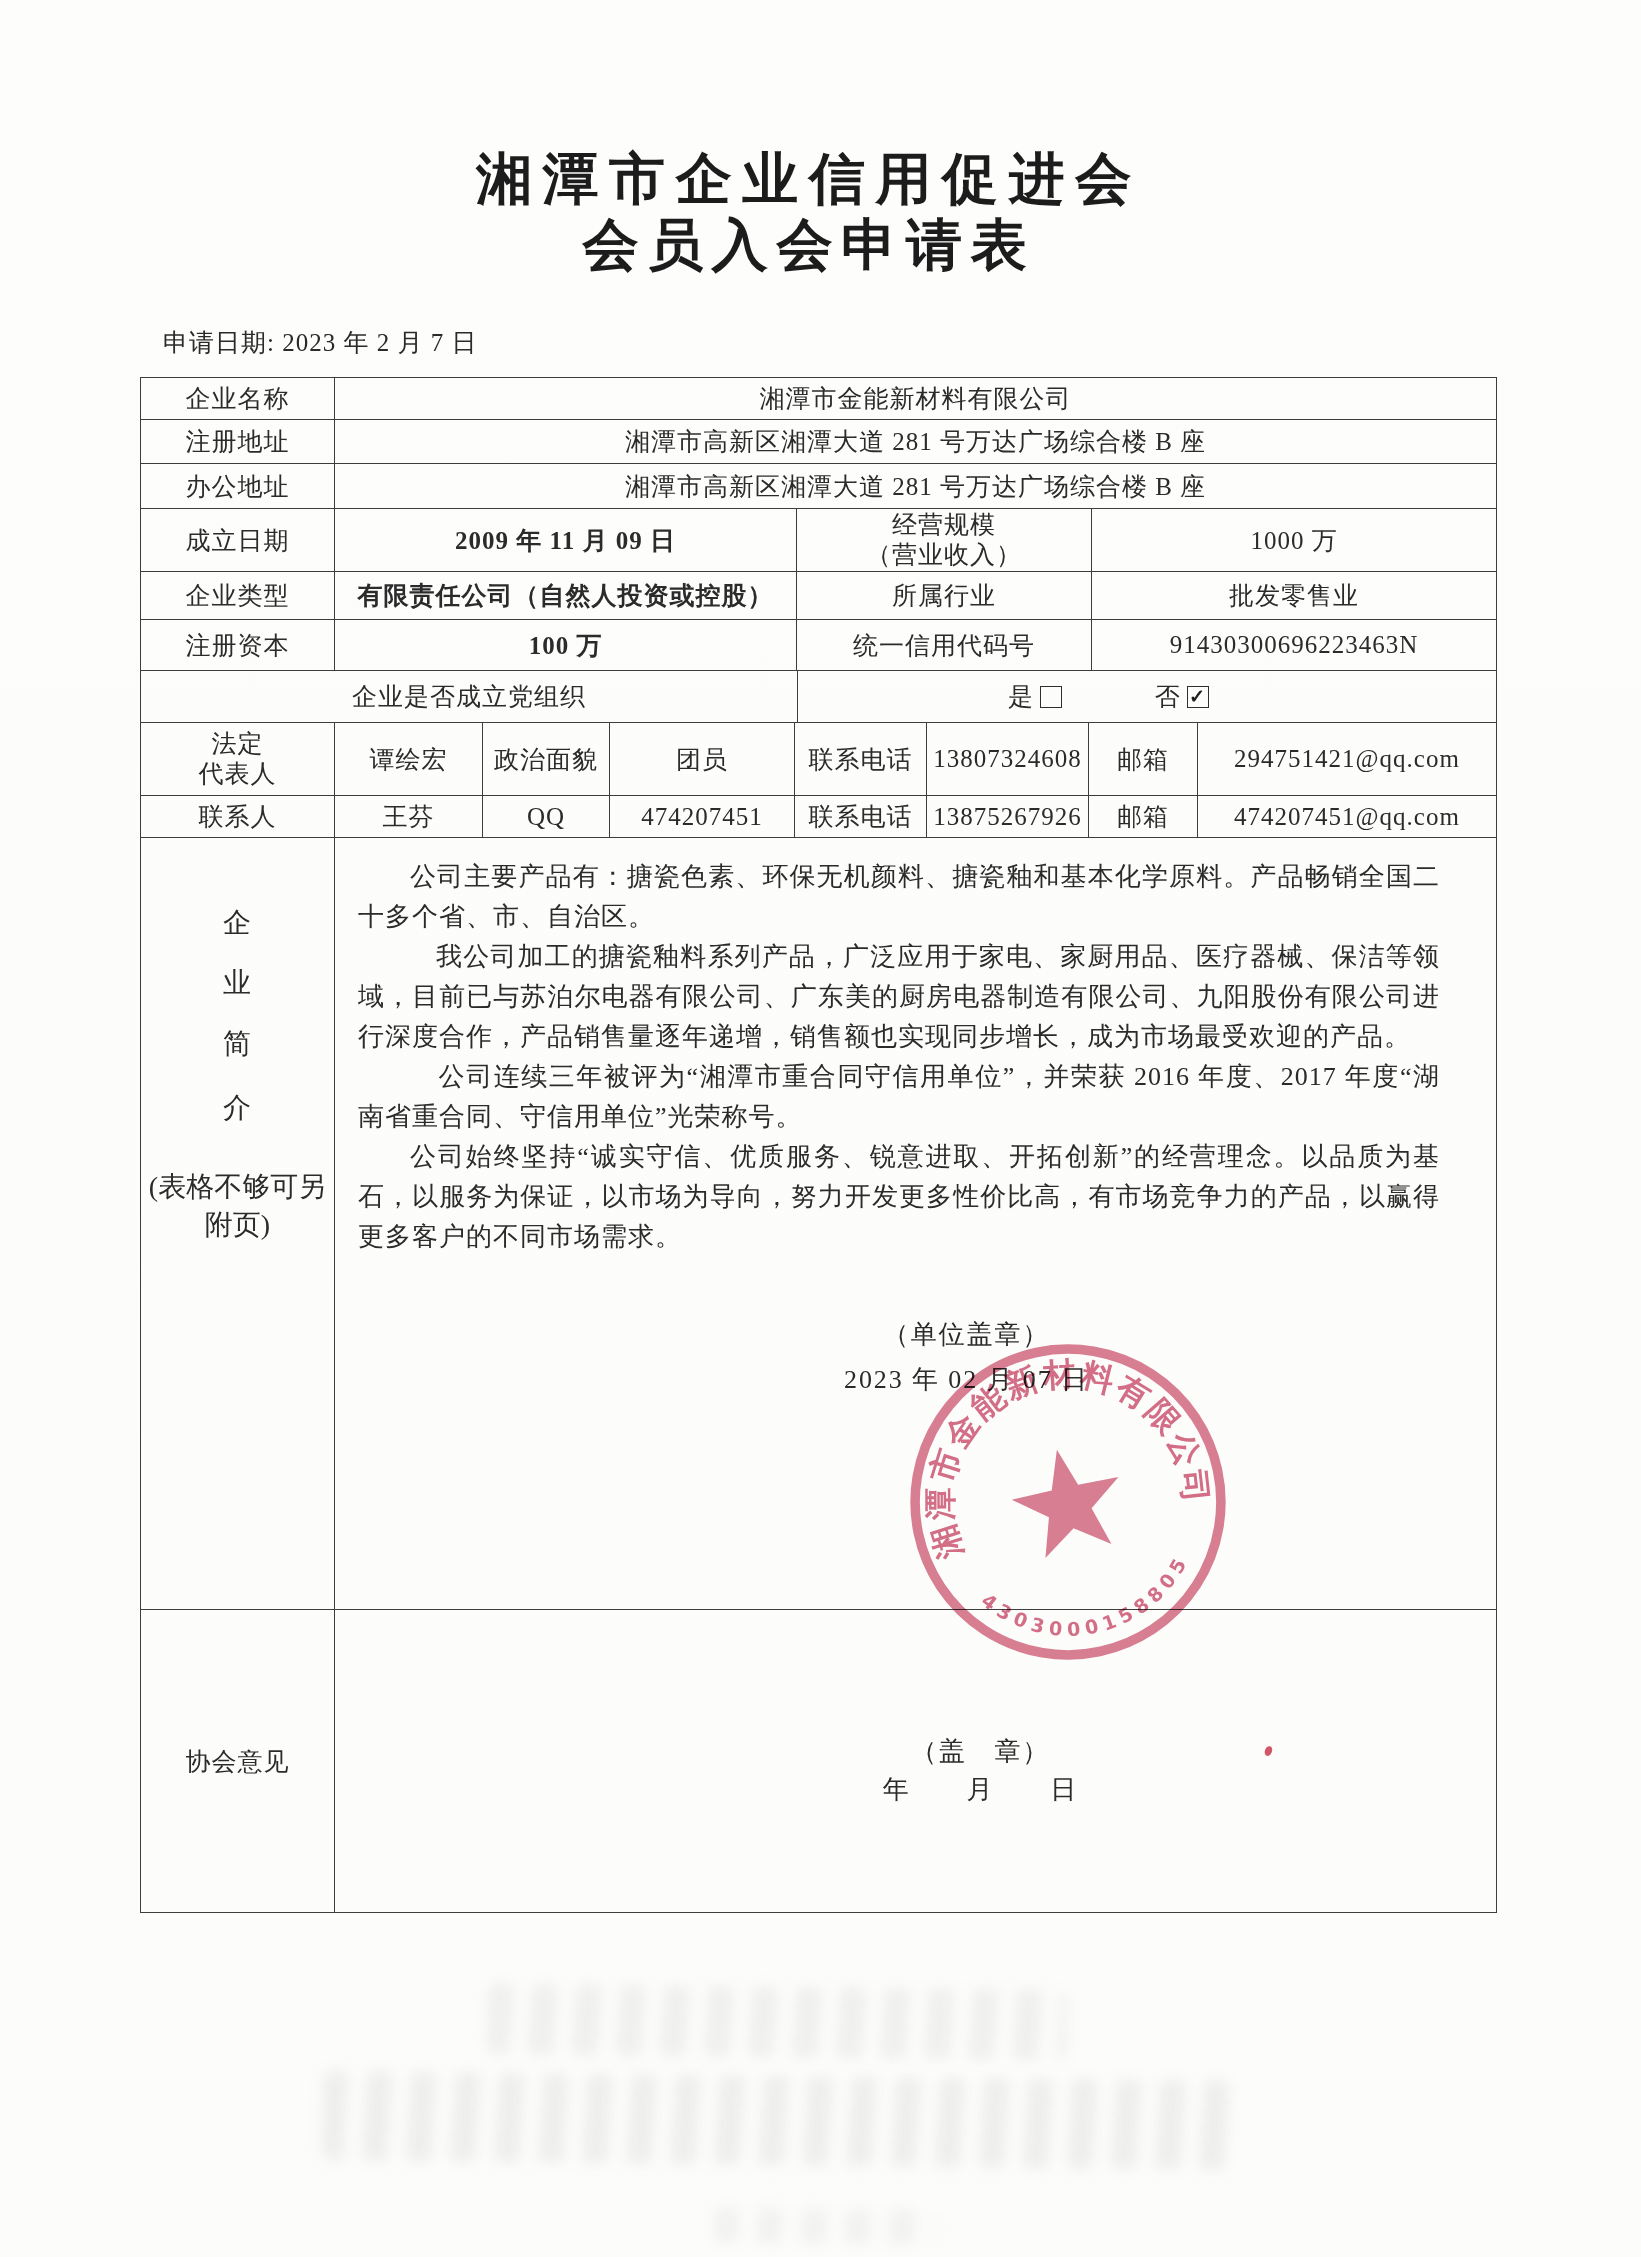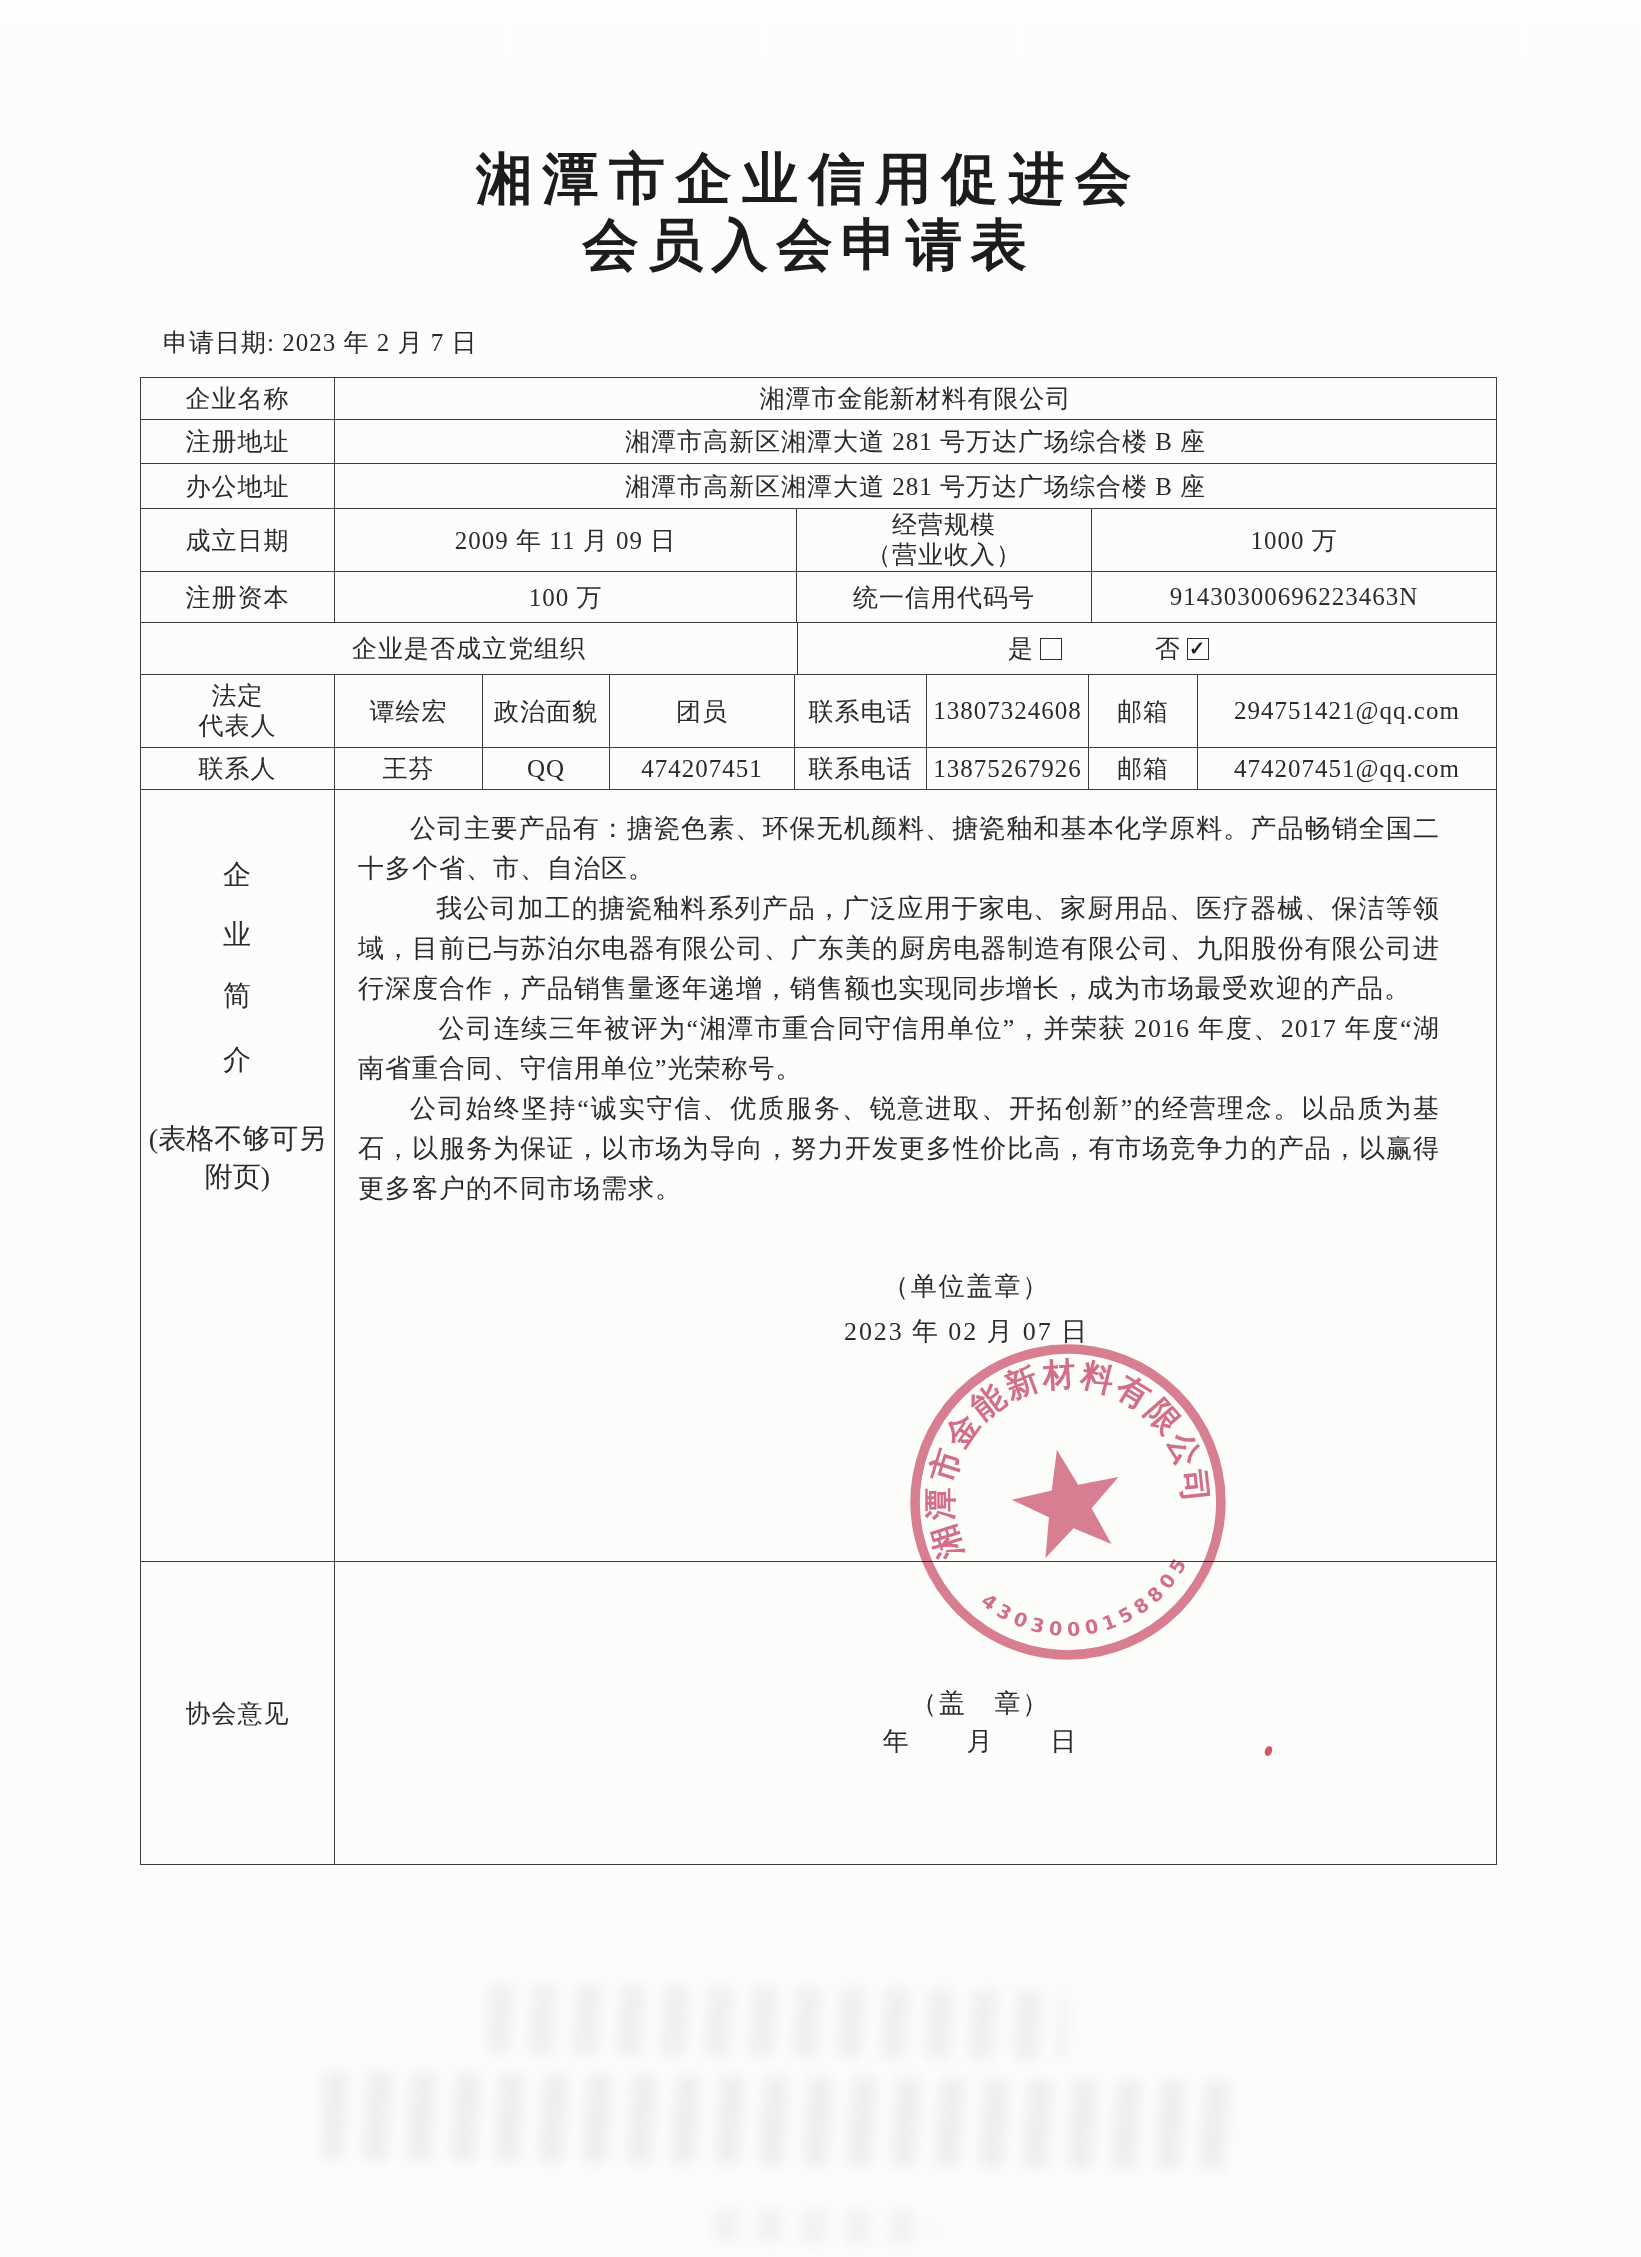--- a/index.html
+++ b/index.html
@@ -39,21 +39,21 @@
   .td{
     box-sizing:border-box;border-left:1.9px solid #3d3d3d;
     display:flex;align-items:center;justify-content:center;
     font-size:25px;color:#2b2b2b;letter-spacing:1px;
     overflow:hidden;
   }
   .td:first-child{border-left:none;}
   .td.lbl{justify-content:center;}
   .w200{width:193px;flex:none;}
   .grow{flex:1 1 auto;}
-  .w479{width:462px;flex:none;}
+  .w479{width:462px;flex:none;font-weight:bold;}
   .w306{width:295px;flex:none;}
   .w153{width:148px;flex:none;}
   .w132{width:127px;flex:none;}
   .w192{width:185px;flex:none;}
   .w137{width:132px;flex:none;}
   .w168{width:162px;flex:none;}
   .w113{width:109px;flex:none;}
   .w679{width:656px;flex:none;}
 
   .h42{height:41px;} .h46{height:44px;} .h47{height:45px;text-align:right;} .h65{height:63px;}
@@ -162,20 +162,26 @@
       <div class="td w479">2009 年 11 月 09 日</div>
       <div class="td w306">
         <div class="two-line">
           <span>经营规模</span>
           <span>（营业收入）</span>
         </div>
       </div>
       <div class="td grow">1000 万</div>
     </div>
 
+    <div class="tr h50">
+      <div class="td lbl w200">企业类型</div>
+      <div class="td w479">有限责任公司（自然人投资或控股）</div>
+      <div class="td w306">所属行业</div>
+      <div class="td grow">批发零售业</div>
+    </div>
 
     <div class="tr h53">
       <div class="td lbl w200">注册资本</div>
       <div class="td w479">100 万</div>
       <div class="td w306">统一信用代码号</div>
       <div class="td grow">91430300696223463N</div>
     </div>
 
     <div class="tr h54">
       <div class="td w679">企业是否成立党组织</div>

